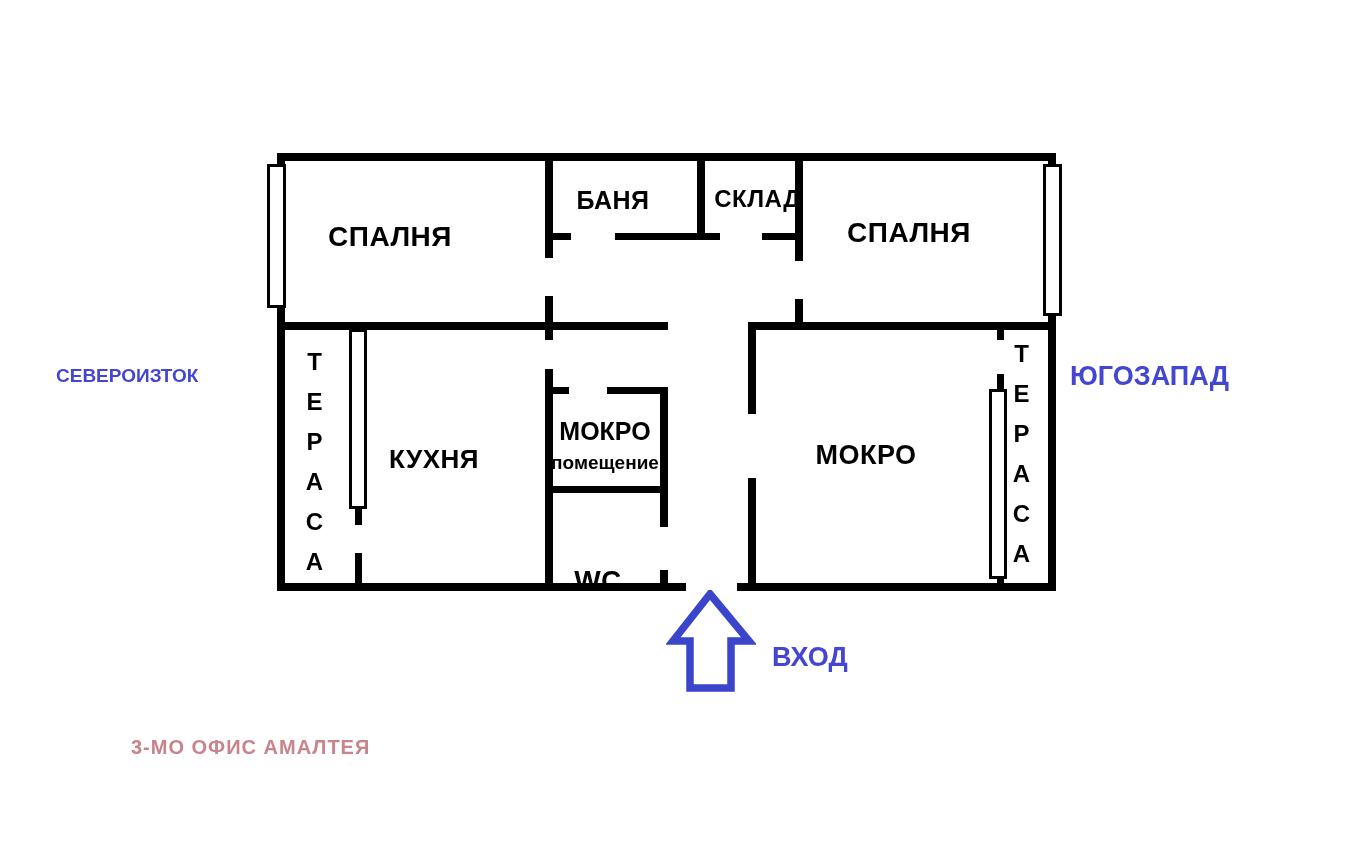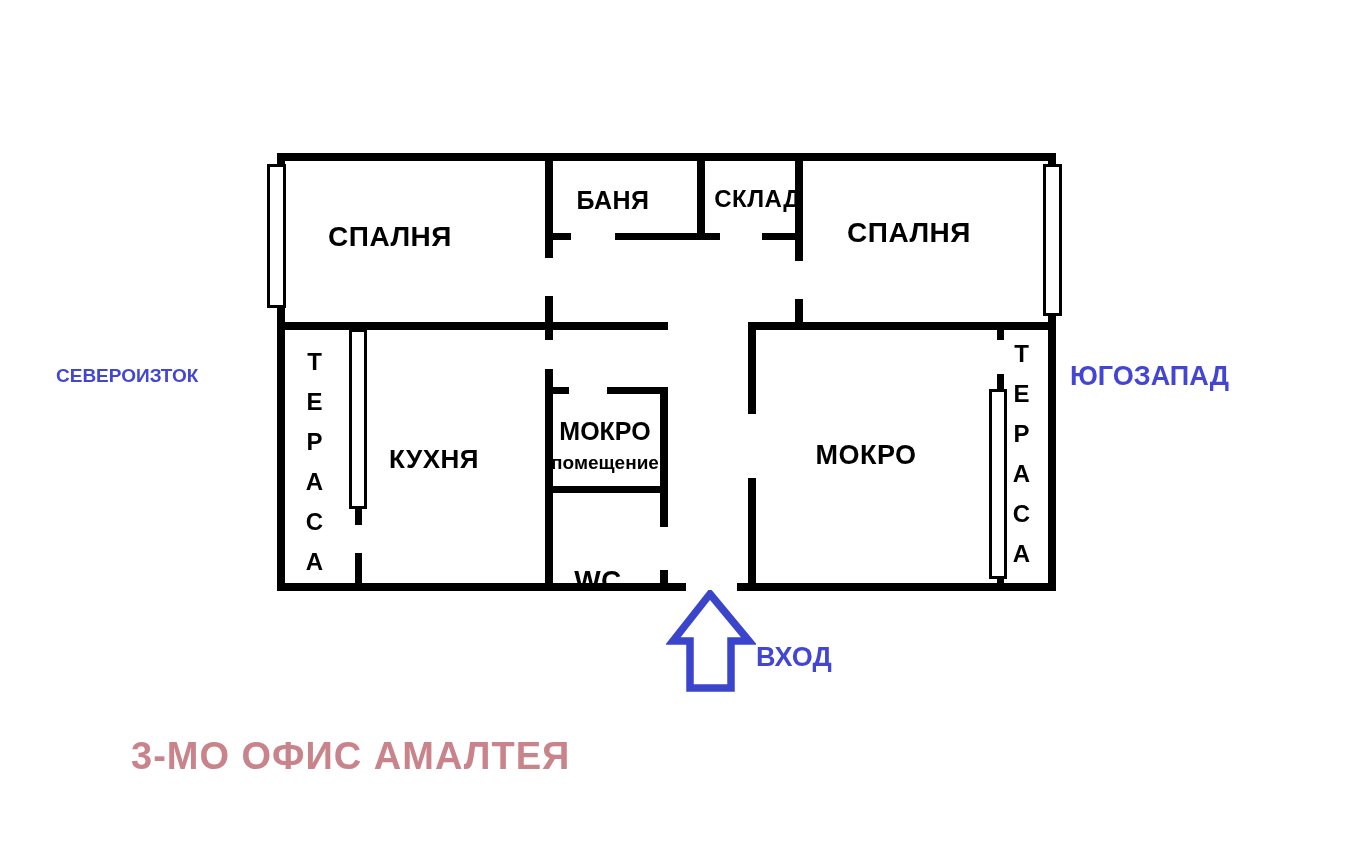--- a/index.html
+++ b/index.html
@@ -19,21 +19,21 @@
     writing-mode:vertical-rl;text-orientation:upright;
     font-weight:bold;color:#000;font-size:24px;line-height:1;
     letter-spacing:13px;white-space:nowrap;
   }
   .blue-label{
     position:absolute;font-weight:bold;color:#4346d2;
     white-space:nowrap;line-height:1;letter-spacing:0px;
   }
   .caption{
     position:absolute;font-weight:bold;color:#c9838a;
-    font-size:38px;line-height:1;letter-spacing:1px;white-space:nowrap;
+    font-size:20px;line-height:1;letter-spacing:1px;white-space:nowrap;
   }
   .mokro-wrap{position:absolute;transform:translateX(-50%);text-align:center;color:#000;font-weight:bold;}
   .mokro-line1{font-size:25px;line-height:1;}
   .mokro-line2{font-size:19px;line-height:1;margin-top:9px;}
   .arrow-box{position:absolute;}
 </style>
 </head>
 <body>
 
 <div id="stage">
@@ -96,17 +96,17 @@
   <div class="vtext" style="left:1021px;top:340px;">ТЕРАСА</div>
 
   <div class="blue-label" style="left:56px;top:366px;font-size:19px;">СЕВЕРОИЗТОК</div>
   <div class="blue-label" style="left:1070px;top:363px;font-size:27px;">ЮГОЗАПАД</div>
 
   <div class="arrow-box" style="left:666px;top:590px;width:90px;height:104px;">
     <svg width="90" height="104" viewBox="0 0 90 104">
       <polygon points="44,4 83,51 65,51 65,98 24,98 24,51 7,51" fill="#ffffff" stroke="#3b45cc" stroke-width="7.5" stroke-linejoin="miter"></polygon>
     </svg>
   </div>
-  <div class="blue-label" style="left:756px;top:644px;font-size:27px;">ВХОД</div>
+  <div class="blue-label" style="left:772px;top:644px;font-size:27px;">ВХОД</div>
 
   <div class="caption" style="left:131px;top:737px;">3-МО ОФИС АМАЛТЕЯ</div>
 
 </div>
 
 </body></html>

